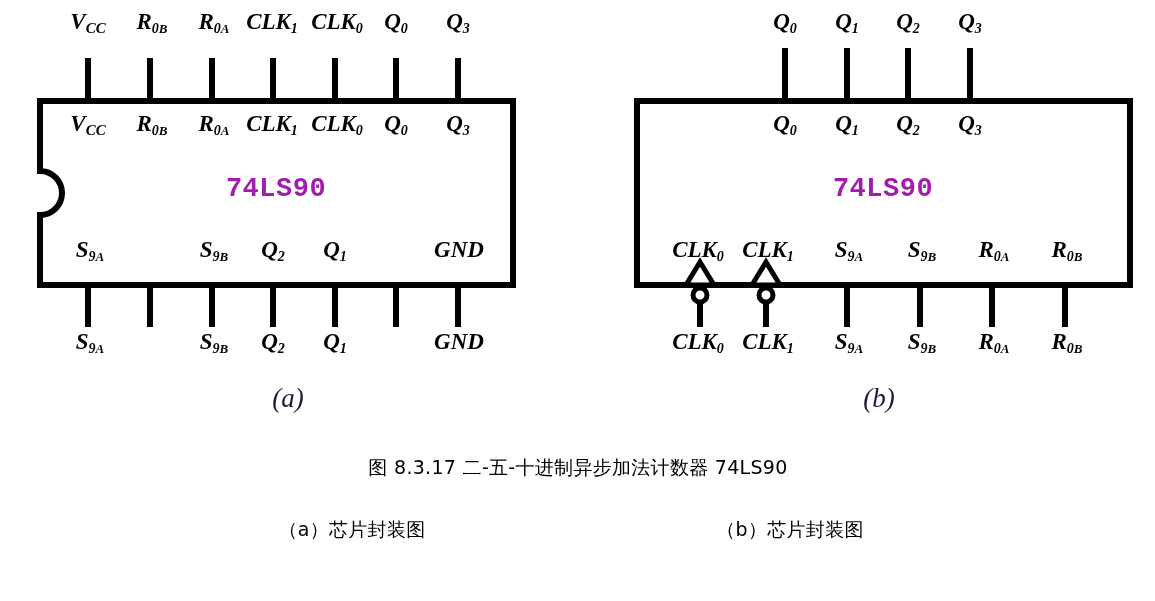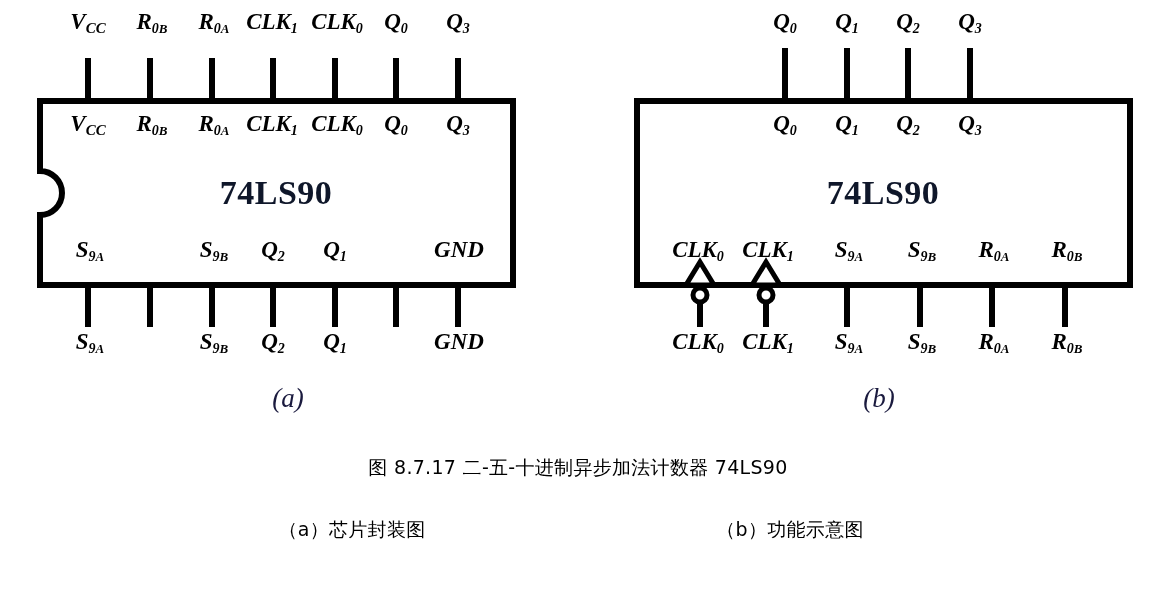--- a/index.html
+++ b/index.html
@@ -21,23 +21,23 @@
   .lbl sub{
     font-size:14px;font-style:italic;font-weight:bold;
     vertical-align:baseline;position:relative;top:4px;letter-spacing:0;
   }
   .lbl sub .sfx{font-size:13px;}
   .lbl.cc .base{font-size:23px;}
   .lbl.cc sub{font-size:15px;top:4px;}
   .ctr{transform:translateX(-50%);}
   .chipname{
     position:absolute;transform:translateX(-50%);
-    font-family:Liberation Serif, serif;
-    font-weight:bold;font-style:normal;font-size:34px;
-    letter-spacing:0.5px;color:#0f172a;white-space:nowrap;
+    font-family:Liberation Mono, monospace;
+    font-weight:bold;font-style:normal;font-size:27px;
+    letter-spacing:0.5px;color:#a21caf;white-space:nowrap;
   }
   .panel-letter{
     position:absolute;transform:translateX(-50%);
     font-family:"Liberation Serif","DejaVu Serif",serif;
     font-style:italic;font-size:27px;color:#1a1a3e;white-space:nowrap;
   }
   .caption{
     position:absolute;transform:translateX(-50%);
     font-family:"DejaVu Sans","Liberation Sans",sans-serif;
     font-style:normal;font-weight:normal;font-size:19px;
@@ -168,16 +168,16 @@
 <div class="lbl ctr" style="left:698px;  top:330px;"><span class="base">CLK</span><sub>0</sub></div>
 <div class="lbl ctr" style="left:768px;  top:330px;"><span class="base">CLK</span><sub>1</sub></div>
 <div class="lbl ctr" style="left:849px;  top:330px;"><span class="base">S</span><sub>9<span class="sfx">A</span></sub></div>
 <div class="lbl ctr" style="left:922px;  top:330px;"><span class="base">S</span><sub>9<span class="sfx">B</span></sub></div>
 <div class="lbl ctr" style="left:994px;  top:330px;"><span class="base">R</span><sub>0<span class="sfx">A</span></sub></div>
 <div class="lbl ctr" style="left:1067px; top:330px;"><span class="base">R</span><sub>0<span class="sfx">B</span></sub></div>
 
 <div class="panel-letter" style="left:288px; top:383px;">(a)</div>
 <div class="panel-letter" style="left:879px; top:383px;">(b)</div>
 
-<div class="caption" style="left:578px; top:455px;">图 8.7.17  二-五-十进制异步加法计数器 74LS90</div>
+<div class="caption" style="left:578px; top:455px;">图 8.3.17  二-五-十进制异步加法计数器 74LS90</div>
 
 <div class="subcap" style="left:352px; top:517px;">（a）芯片封装图</div>
-<div class="subcap" style="left:790px; top:517px;">（b）功能示意图</div>
+<div class="subcap" style="left:790px; top:517px;">（b）芯片封装图</div>
 
 </body></html>

